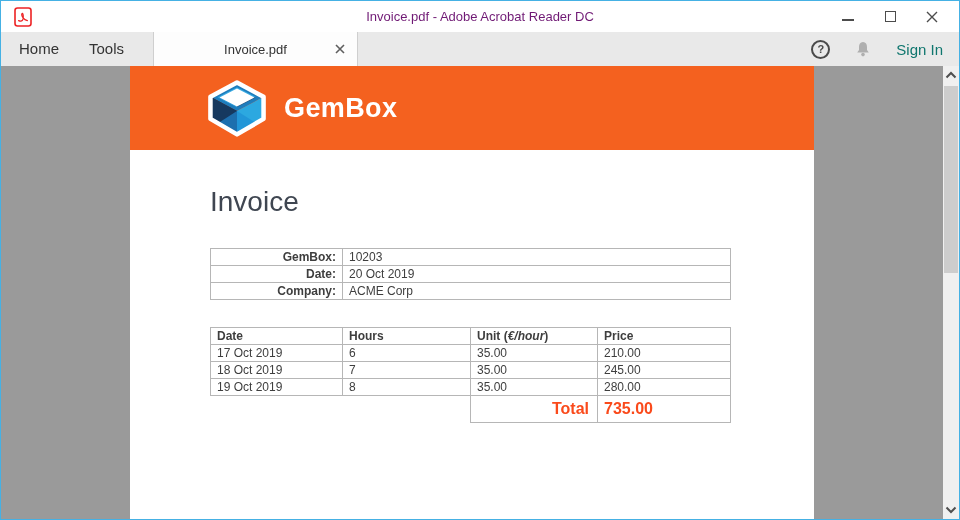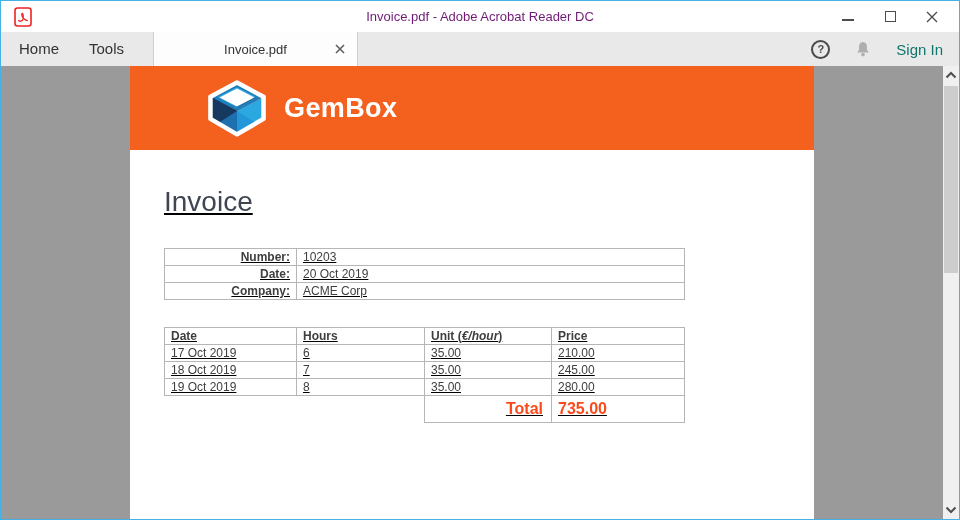--- a/index.html
+++ b/index.html
@@ -94,21 +94,21 @@
   .banner {
     height: 84px;
     background: var(--banner-orange, #F4611F);
     display: flex; align-items: center;
     padding-left: 74px;
   }
   .brand-text {
     color: #fff; font-size: 27px; font-weight: 700;
     letter-spacing: 0.4px; margin-left: 14px;
   }
-  .page-content { padding-left: 34px; text-decoration: underline; }
+  .page-content { padding-left: 80px; }
   .doc-heading {
     margin: 36px 0 0 0;
     font-size: 28px; line-height: 32px; font-weight: 400;
     color: var(--heading-color, #3F4651);
   }
   table { border-collapse: collapse; table-layout: fixed; }
   .info-table {
     margin-top: 30px; width: 520px;
     font-size: 12px; color: var(--text-dark, #3E3E3E);
   }
@@ -221,21 +221,21 @@
       <div class="page-content">
         <h1 class="doc-heading">Invoice</h1>
 
         <table class="info-table">
           <colgroup>
               <col style="width:132px">
               <col style="width:388px">
             </colgroup>
           <tbody>
               <tr>
-            <td class="lbl">Number:</td>
+            <td class="lbl">GemBox:</td>
             <td>10203</td>
           </tr>
           <tr>
             <td class="lbl">Date:</td>
             <td>20 Oct 2019</td>
           </tr>
           <tr>
             <td class="lbl">Company:</td>
             <td>ACME Corp</td>
           </tr>

